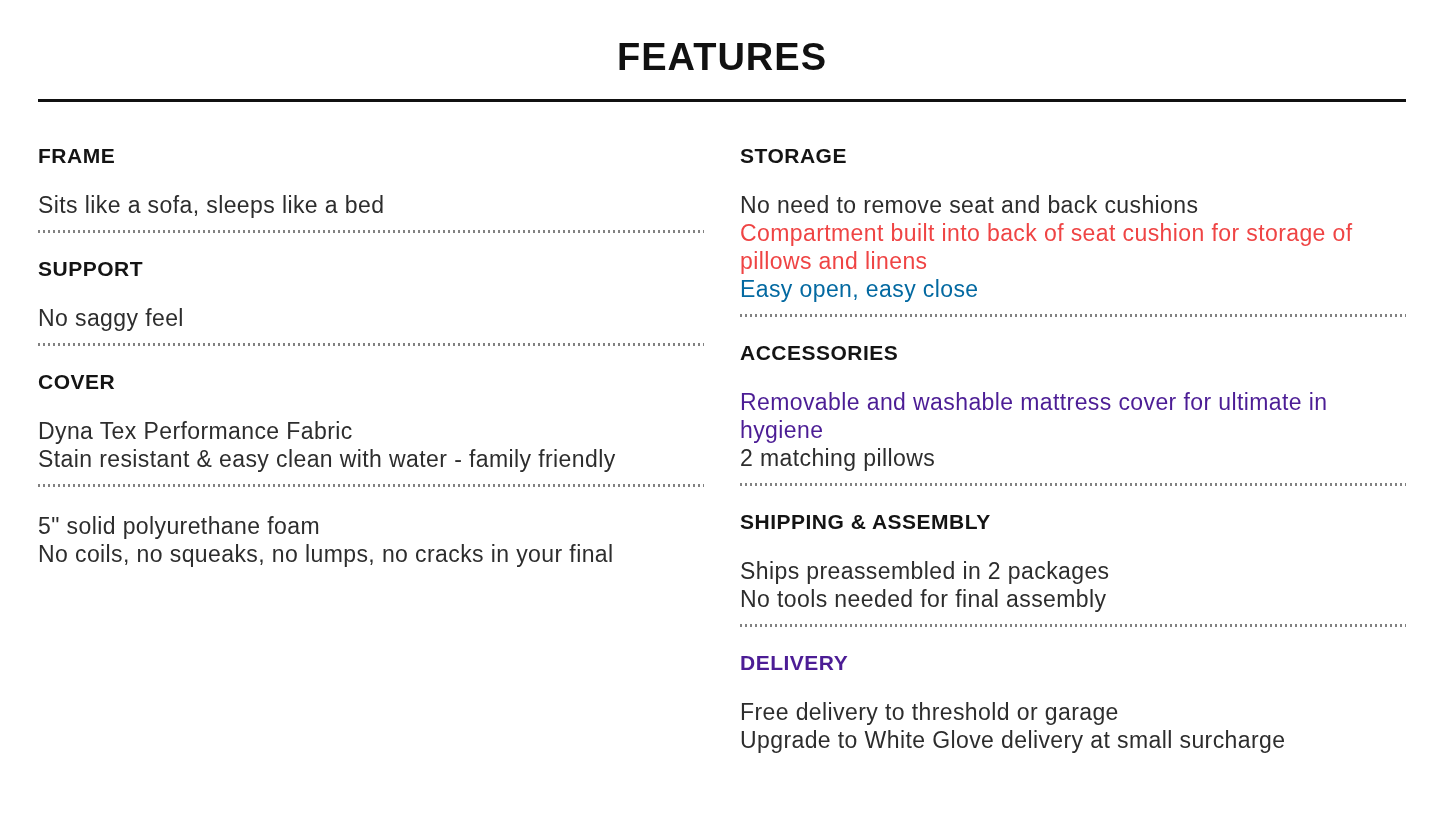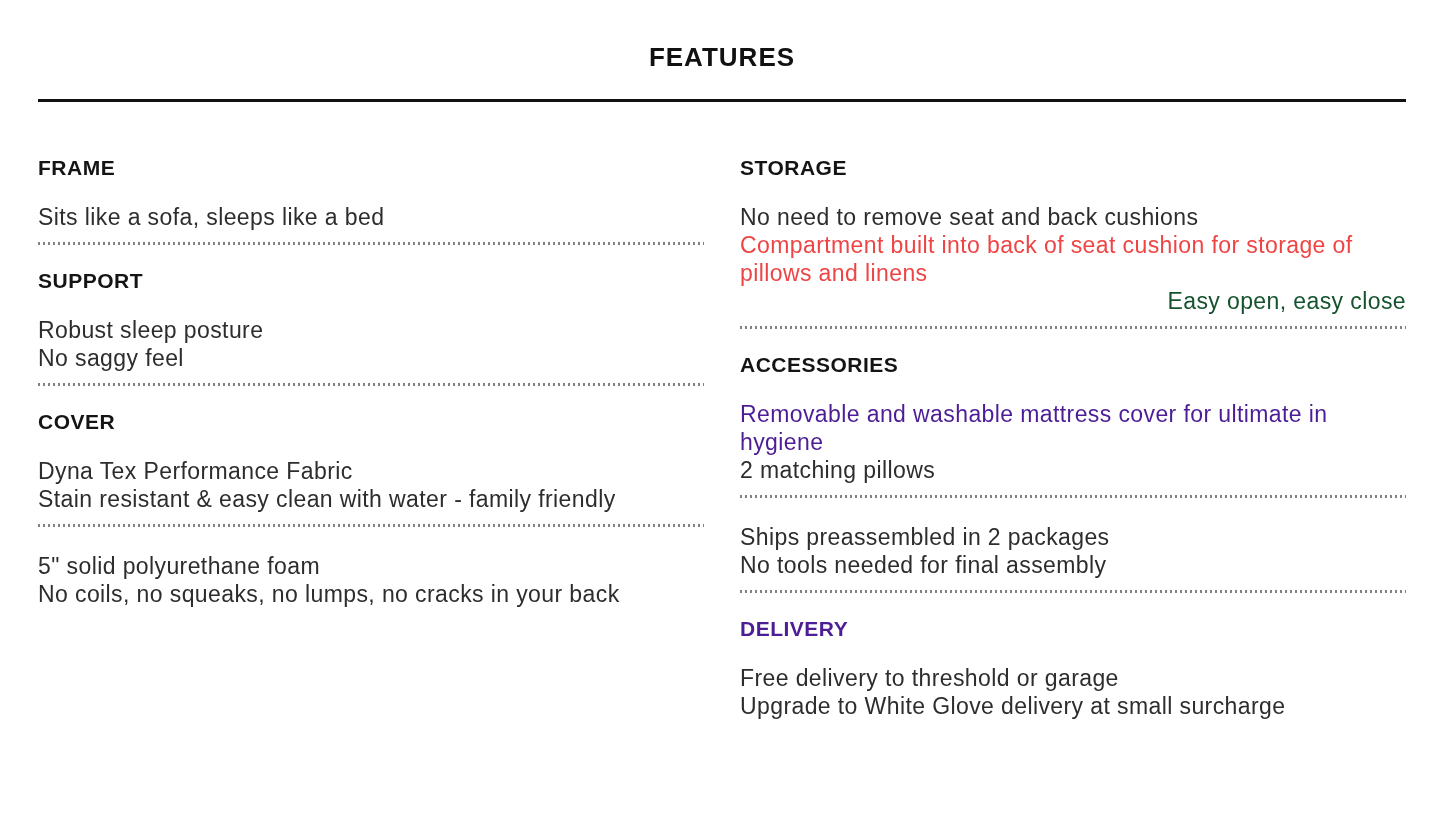--- a/index.html
+++ b/index.html
@@ -13,39 +13,39 @@
   }
   .page {
     box-sizing: border-box;
     width: 1445px;
     height: 813px;
     padding: 0 39px 0 38px;
   }
   .page-title {
     margin: 42px 0 0 0;
     text-align: center;
-    font-size: 26px;
+    font-size: 38px;
     line-height: 30px;
     font-weight: 700;
     letter-spacing: 1px;
     color: #111111;
   }
   .title-rule {
     height: 3px;
     background: #111111;
     margin-top: 27px;
   }
   .columns {
     display: grid;
     grid-template-columns: 1fr 1fr;
     column-gap: 36px;
     margin-top: 43px;
   }
   section.feature-section {
-    margin: 12px 0 25px 0;
+    margin: 0 0 25px 0;
   }
   section.feature-section:last-child {
     margin-bottom: 0;
   }
   section.feature-section h2 {
     margin: 0 0 25px 0;
     font-size: 21px;
     line-height: 21px;
     font-weight: 700;
     letter-spacing: 0.5px;
@@ -73,50 +73,50 @@
   <div class="title-rule" style="background: rgb(17, 17, 17);"></div>
   <div class="columns">
     <div class="col" id="col-left">
         <section class="feature-section">
           <h2 style="color: rgb(20, 20, 20);">FRAME</h2>
           <p style="color: rgb(45, 45, 45);">Sits like a sofa, sleeps like a bed</p>
           <div class="dotted" style="background: repeating-linear-gradient(90deg, rgb(130, 130, 130) 0px, rgb(130, 130, 130) 2px, transparent 2px, transparent 5px);"></div>
         </section>
         <section class="feature-section">
           <h2 style="color: rgb(20, 20, 20);">SUPPORT</h2>
-          <p style="color: rgb(45, 45, 45);">Robust sleep posture</p>
           <p style="color: rgb(45, 45, 45);">No saggy feel</p>
           <div class="dotted" style="background: repeating-linear-gradient(90deg, rgb(130, 130, 130) 0px, rgb(130, 130, 130) 2px, transparent 2px, transparent 5px);"></div>
         </section>
         <section class="feature-section">
           <h2 style="color: rgb(20, 20, 20);">COVER</h2>
           <p style="color: rgb(45, 45, 45);">Dyna Tex Performance Fabric</p>
           <p style="color: rgb(45, 45, 45);">Stain resistant &amp; easy clean with water - family friendly</p>
           <div class="dotted" style="background: repeating-linear-gradient(90deg, rgb(130, 130, 130) 0px, rgb(130, 130, 130) 2px, transparent 2px, transparent 5px);"></div>
         </section>
         <section class="feature-section">
           <p style="color: rgb(45, 45, 45);">5" solid polyurethane foam</p>
-          <p style="color: rgb(45, 45, 45);">No coils, no squeaks, no lumps, no cracks in your back</p>
+          <p style="color: rgb(45, 45, 45);">No coils, no squeaks, no lumps, no cracks in your final</p>
         </section>
       </div>
     <div class="col" id="col-right">
         <section class="feature-section">
           <h2 style="color: rgb(20, 20, 20);">STORAGE</h2>
           <p style="color: rgb(45, 45, 45);">No need to remove seat and back cushions</p>
           <p style="color: #ef4444;">Compartment built into back of seat cushion for storage of pillows and linens</p>
-          <p style="color: #14532d; text-align: right;">Easy open, easy close</p>
+          <p style="color: #0369a1;">Easy open, easy close</p>
           <div class="dotted" style="background: repeating-linear-gradient(90deg, rgb(130, 130, 130) 0px, rgb(130, 130, 130) 2px, transparent 2px, transparent 5px);"></div>
         </section>
         <section class="feature-section">
           <h2 style="color: rgb(20, 20, 20);">ACCESSORIES</h2>
           <p style="color: #4c1d95;">Removable and washable mattress cover for ultimate in hygiene</p>
           <p style="color: rgb(45, 45, 45);">2 matching pillows</p>
           <div class="dotted" style="background: repeating-linear-gradient(90deg, rgb(130, 130, 130) 0px, rgb(130, 130, 130) 2px, transparent 2px, transparent 5px);"></div>
         </section>
         <section class="feature-section">
+          <h2 style="color: rgb(20, 20, 20);">SHIPPING &amp; ASSEMBLY</h2>
           <p style="color: rgb(45, 45, 45);">Ships preassembled in 2 packages</p>
           <p style="color: rgb(45, 45, 45);">No tools needed for final assembly</p>
           <div class="dotted" style="background: repeating-linear-gradient(90deg, rgb(130, 130, 130) 0px, rgb(130, 130, 130) 2px, transparent 2px, transparent 5px);"></div>
         </section>
         <section class="feature-section">
           <h2 style="color: #4c1d95;">DELIVERY</h2>
           <p style="color: rgb(45, 45, 45);">Free delivery to threshold or garage</p>
           <p style="color: rgb(45, 45, 45);">Upgrade to White Glove delivery at small surcharge</p>
         </section>
       </div>

